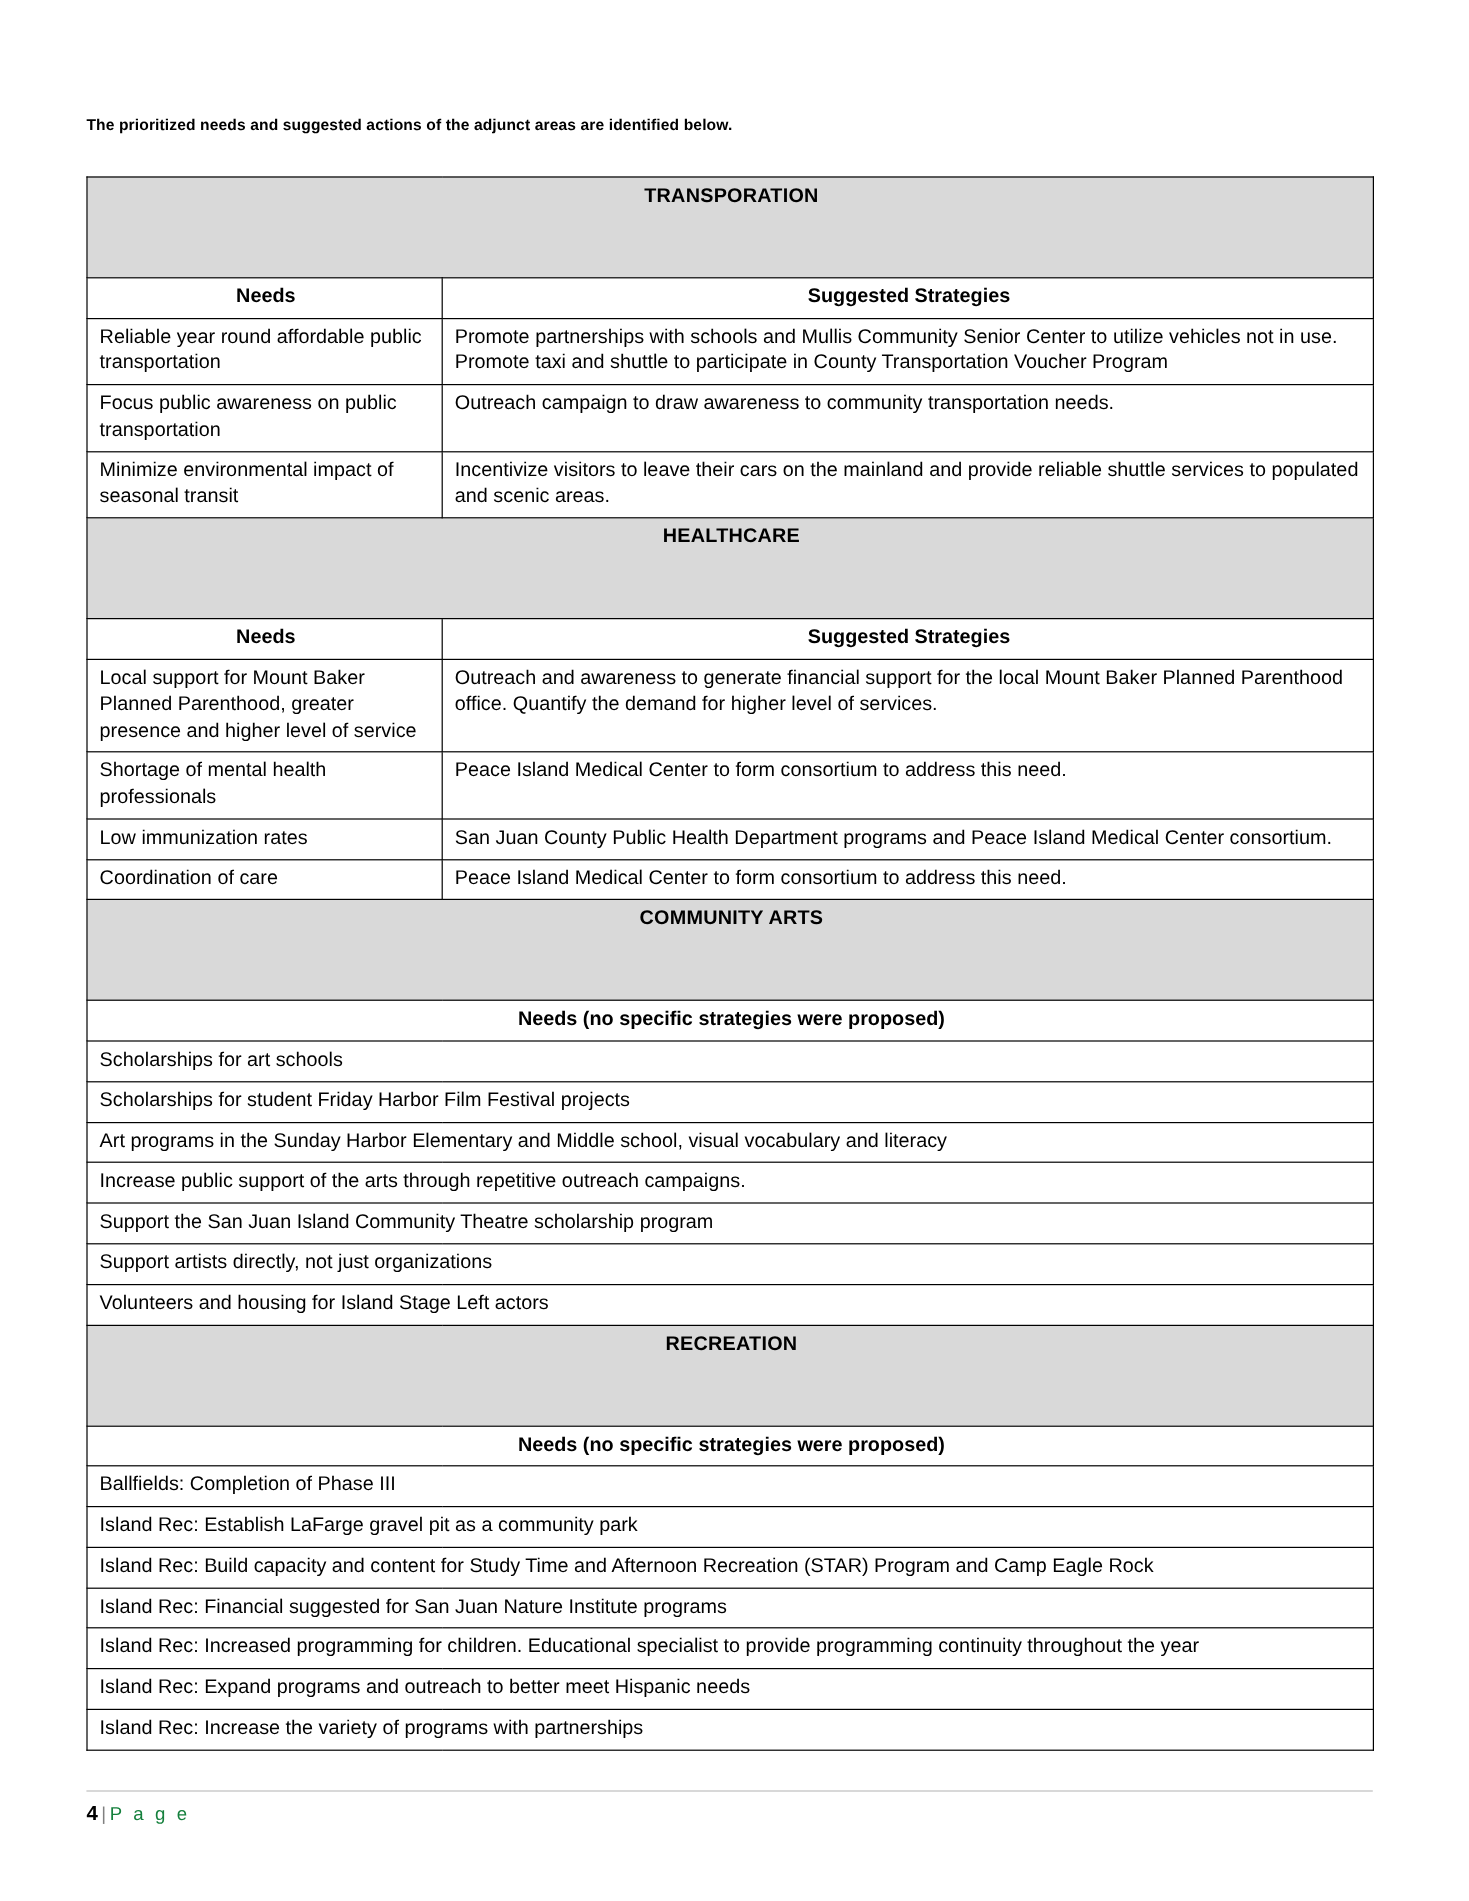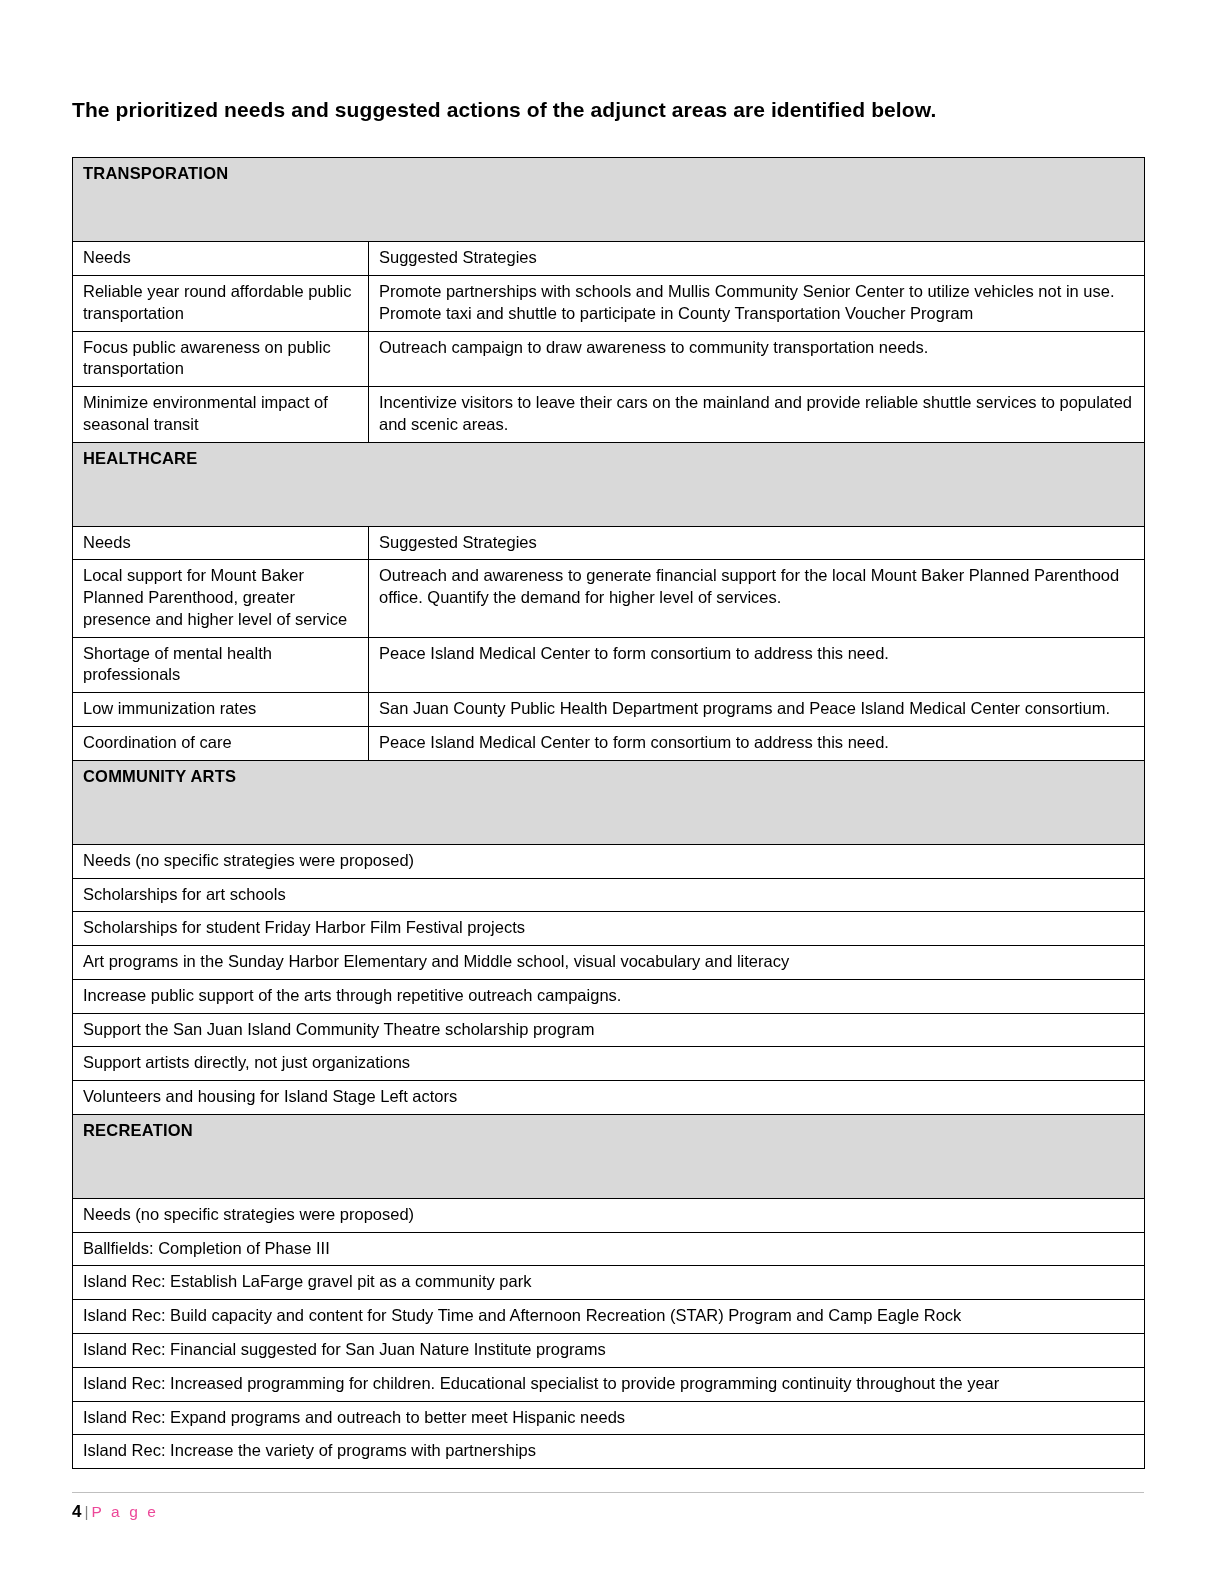--- a/index.html
+++ b/index.html
@@ -15,21 +15,21 @@
     position: relative;
   }
   .page {
     position: relative;
     width: 1224px;
     height: 1584px;
     box-sizing: border-box;
     padding: 96px 72px 0 72px;
   }
   .intro {
-    font-size: 21px;
+    font-size: 13px;
     font-weight: bold;
     line-height: 1.3;
     margin: 0 0 34px 0;
     letter-spacing: 0.1px;
   }
   table.doc-table {
     border-collapse: collapse;
     width: 1072px;
     table-layout: fixed;
     font-size: 16.5px;
@@ -40,23 +40,25 @@
     padding: 5px 8px 6px 10px;
     line-height: 1.32;
   }
   .sect-head td {
     background: #d9d9d9;
     font-weight: bold;
     height: 72px;
     vertical-align: middle;
     padding-left: 14px;
     letter-spacing: 0.2px;
+    text-align: center;
   }
   .col-head td {
-    font-weight: normal;
+    font-weight: bold;
+    text-align: center;
   }
   .c-need { width: 296px; }
   .c-strat { width: 776px; }
   .footer {
     position: absolute;
     left: 72px;
     top: 1492px;
     width: 1072px;
     border-top: 1px solid #bfbfbf;
     padding-top: 9px;
@@ -65,21 +67,21 @@
   .footer .pgnum {
     font-weight: bold;
     font-size: 17px;
   }
   .footer .sep {
     color: #808080;
     padding: 0 3px;
   }
   .footer .pglabel {
     letter-spacing: 2.6px;
-    color: #ec4899;
+    color: #15803d;
   }
 </style>
 </head>
 <body>
 
 <div class="page">
 
   <p class="intro">The prioritized needs and suggested actions of the adjunct areas are identified below.</p>
 
   <table class="doc-table">

